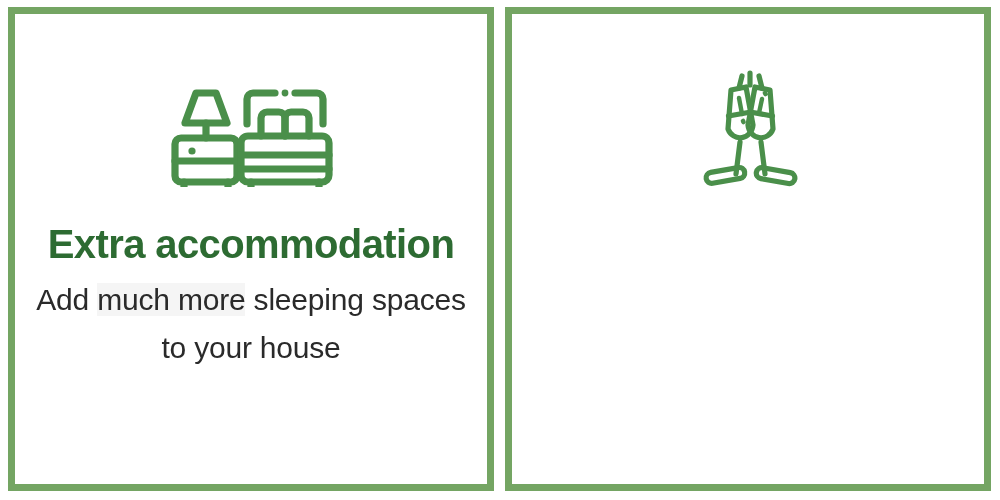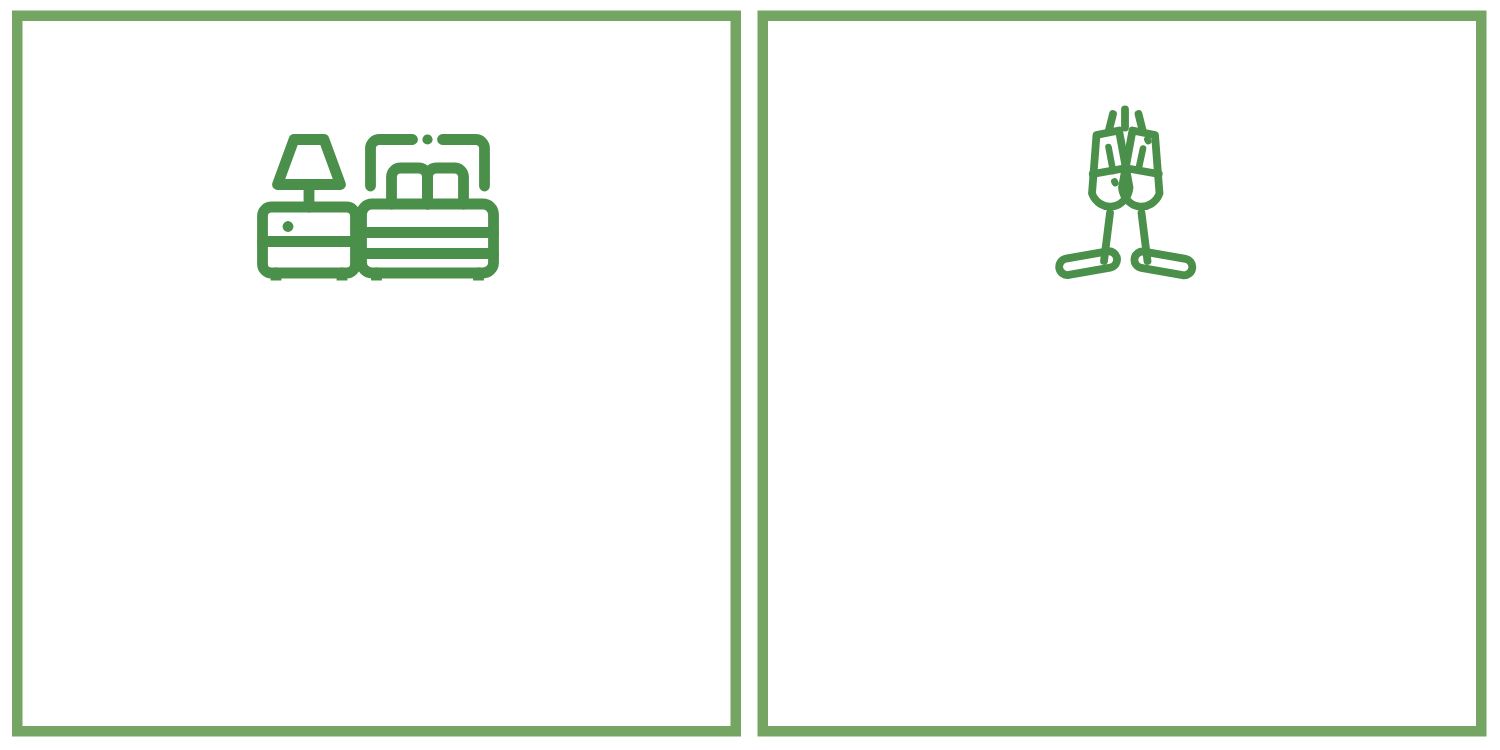--- a/index.html
+++ b/index.html
@@ -126,21 +126,26 @@
         <rect x="76" y="55" width="88" height="46" rx="7"></rect>
 
         <path d="M76 74 L164 74"></path>
         <path d="M76 88 L164 88"></path>
 
         <path d="M86 101 L86 106"></path>
         <path d="M154 101 L154 106"></path>
       </svg>
     </div>
 
+    <div class="card-title">Extra accommodation</div>
 
+    <div class="card-desc">
+      <span>Add</span>&nbsp;<span class="tint">much more</span>&nbsp;<span>sleeping</span>
+      <span>spaces to your house</span>
+    </div>
   </div>
 
   <div class="feature-card card-party">
 
     <div class="card-icon">
       <svg width="118" height="128" viewBox="0 0 118 128" fill="none" stroke="#4a8f4a" stroke-width="5.2" stroke-linecap="round" stroke-linejoin="round">
 
         <path d="M53 10 L50 22"></path>
         <path d="M61 7 L61 19"></path>
         <path d="M70 10 L73 22"></path>

